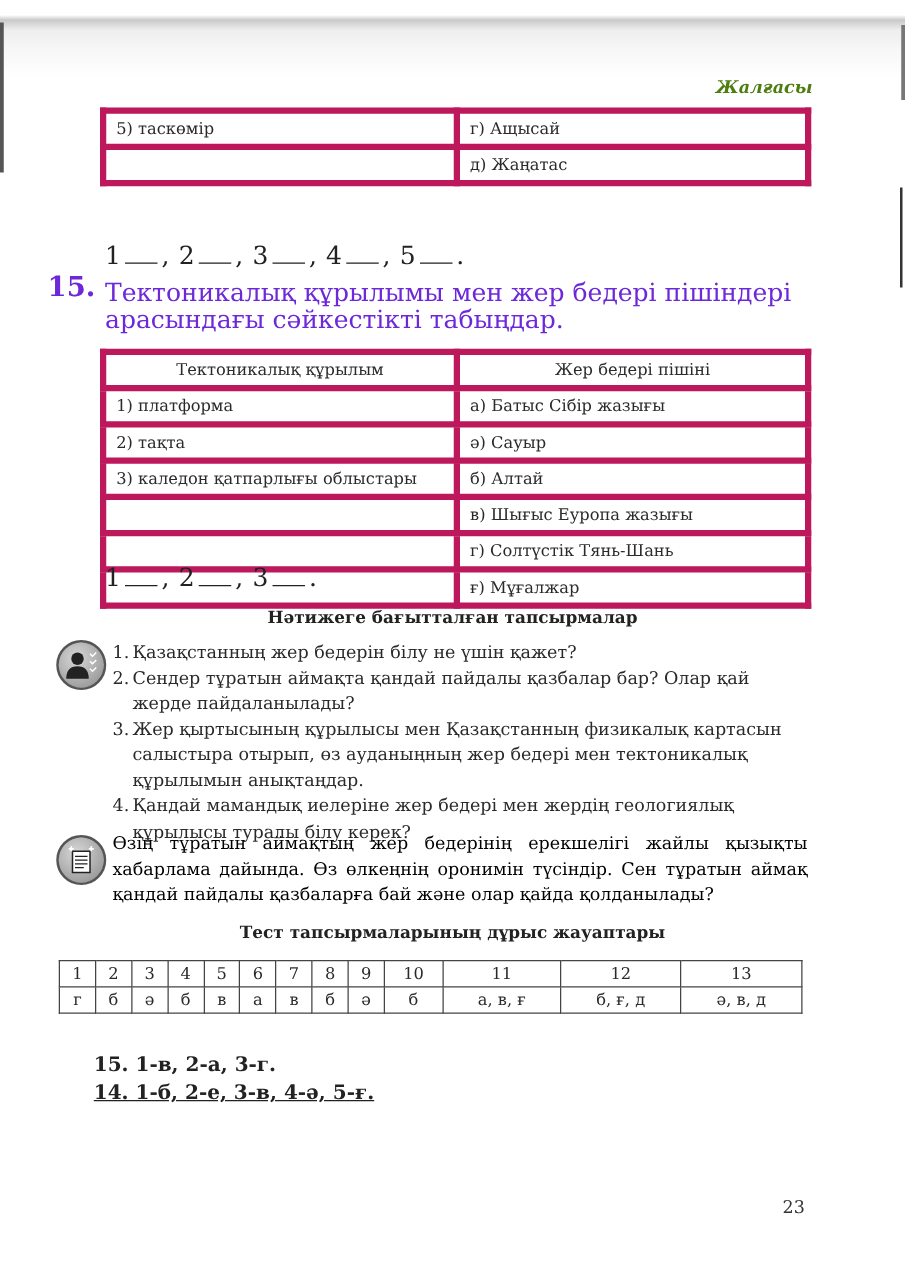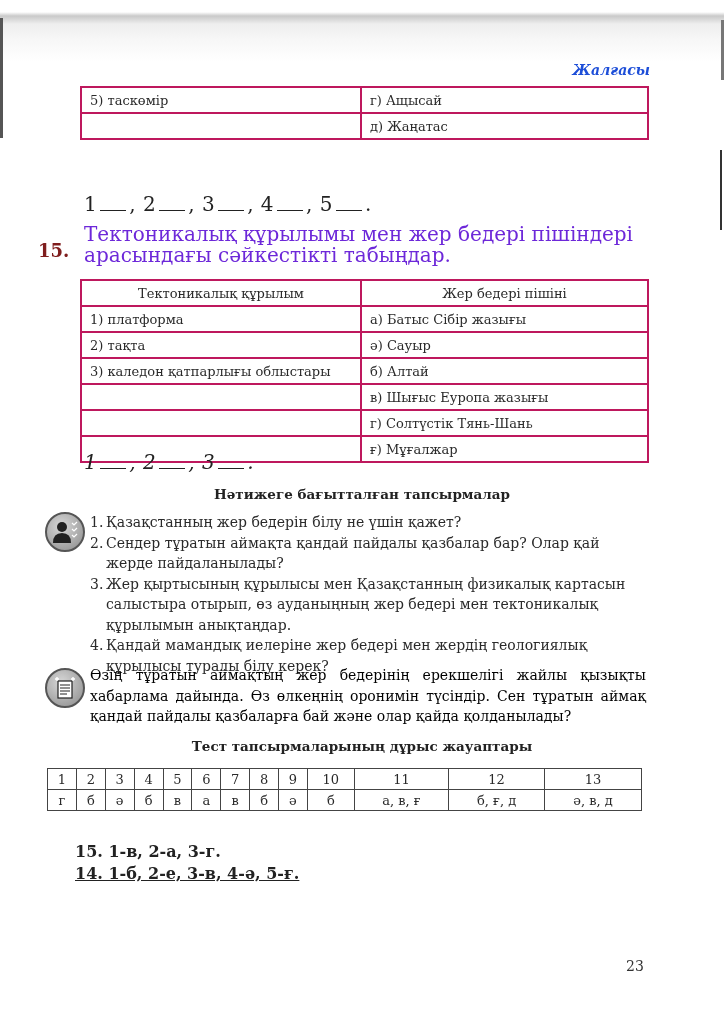--- a/index.html
+++ b/index.html
@@ -10,40 +10,40 @@
   }
   .topshadow {
     position: absolute; left: 0; top: 0; width: 724px; height: 62px;
     background: linear-gradient(#ffffff 0px, #ffffff 12px, #c9c9c9 16px, #eeeeee 24px, #f7f7f7 40px, #ffffff 62px);
   }
   .edge-left { position: absolute; left: 0; top: 18px; width: 3px; height: 120px; background: #555; }
   .edge-right { position: absolute; right: 0; top: 20px; width: 3px; height: 60px; background: #777; }
   .edge-right2 { position: absolute; right: 2px; top: 150px; width: 2px; height: 80px; background: #333; }
   .continuation {
     position: absolute; right: 74px; top: 62px;
-    font-style: italic; font-weight: bold; font-size: 14px; color: #1d4ed8;
+    font-style: italic; font-weight: bold; font-size: 14px; color: #4d7c0f;
   }
   table.match {
     position: absolute; border-collapse: collapse;
     font-size: 13px; color: #2a2a2a;
   }
   table.match td, table.match th {
-    border: 2px solid #be185d; padding: 2px 8px; height: 20px; text-align: left; font-weight: normal;
+    border: 5px solid #be185d; padding: 2px 8px; height: 20px; text-align: left; font-weight: normal;
   }
   table.match th { text-align: center; }
   .t1 { left: 80px; top: 86px; width: 569px; }
   .t1 td { height: 19px; }
   .t2 { left: 80px; top: 279px; width: 569px; }
   .t2 td, .t2 th { height: 19px; }
   .col-l { width: 262px; }
   .blanks {
     position: absolute; font-size: 20px; letter-spacing: 0.5px; color: #222;
   }
   .blank { display: inline-block; width: 26px; border-bottom: 1px solid #222; margin: 0 3px; }
-  .qnum { position: absolute; left: 38px; top: 240px; font-size: 18px; font-weight: bold; color: #7f1d1d; }
+  .qnum { position: absolute; left: 38px; top: 217px; font-size: 22px; font-weight: bold; color: #6d28d9; }
   .qtext { position: absolute; left: 84px; top: 224px; width: 570px; font-size: 20px; line-height: 21px; color: #6d28d9; }
   .section-title {
     position: absolute; left: 0; width: 724px; text-align: center;
     font-weight: bold; font-size: 13.5px; color: #222;
   }
   .icon-circle {
     position: absolute; width: 40px; height: 40px; border-radius: 50%;
     border: 2px solid #555; background: radial-gradient(circle at 40% 35%, #d8d8d8, #8a8a8a);
     box-sizing: border-box;
   }
@@ -118,21 +118,21 @@
     <td class="col-l"></td>
     <td>г) Солтүстік Тянь-Шань</td>
   </tr>
   <tr>
     <td class="col-l"></td>
     <td>ғ) Мұғалжар</td>
   </tr>
 </tbody>
   </table>
 
-<div class="blanks" style="left:84px; top:450px;font-style:italic;">
+<div class="blanks" style="left:84px; top:450px;">
   <span>1</span><span class="blank"></span>,
   <span>2</span><span class="blank"></span>,
   <span>3</span><span class="blank"></span>.
 </div>
 
 <div class="section-title" style="top:486px;">Нәтижеге бағытталған тапсырмалар</div>
 
 <div class="icon-circle" style="left:45px; top:512px;">
   <svg width="36" height="36" viewBox="0 0 36 36" style="position:absolute;left:0;top:0;">
     <circle cx="15" cy="13" r="5" fill="#222"></circle>

